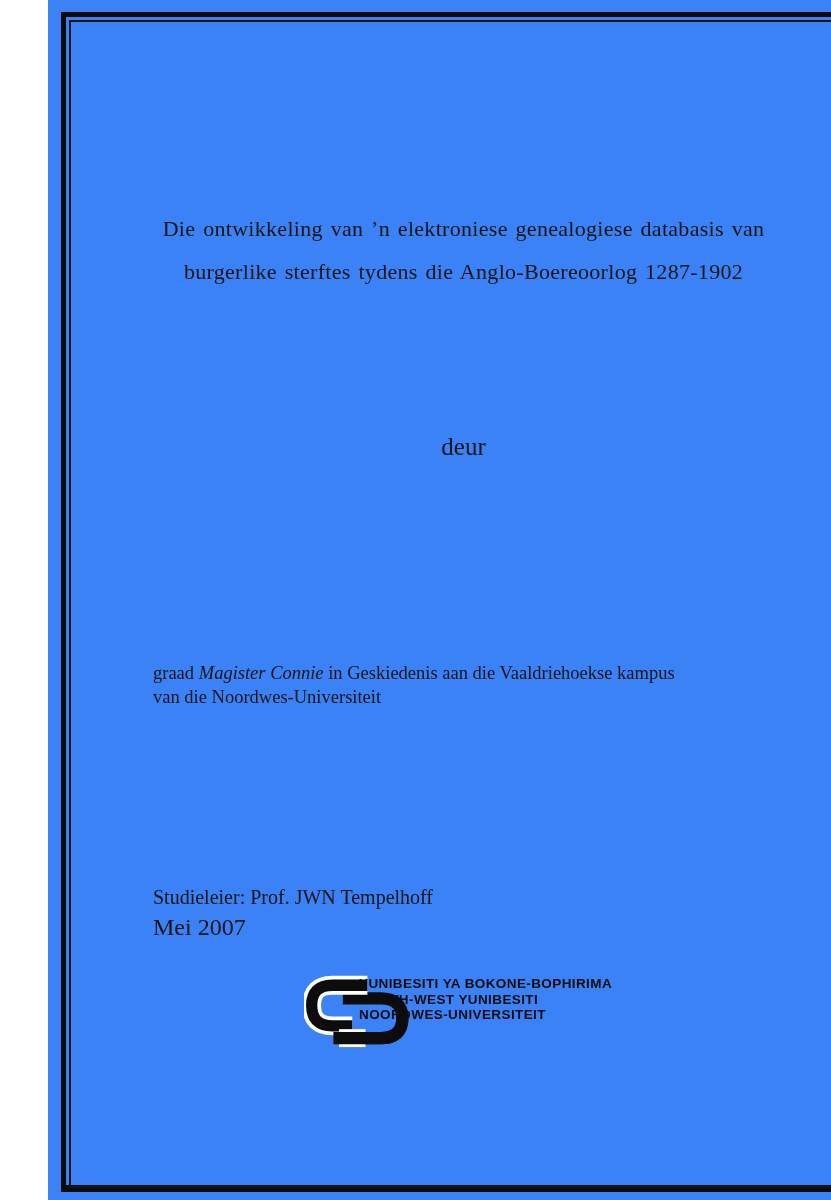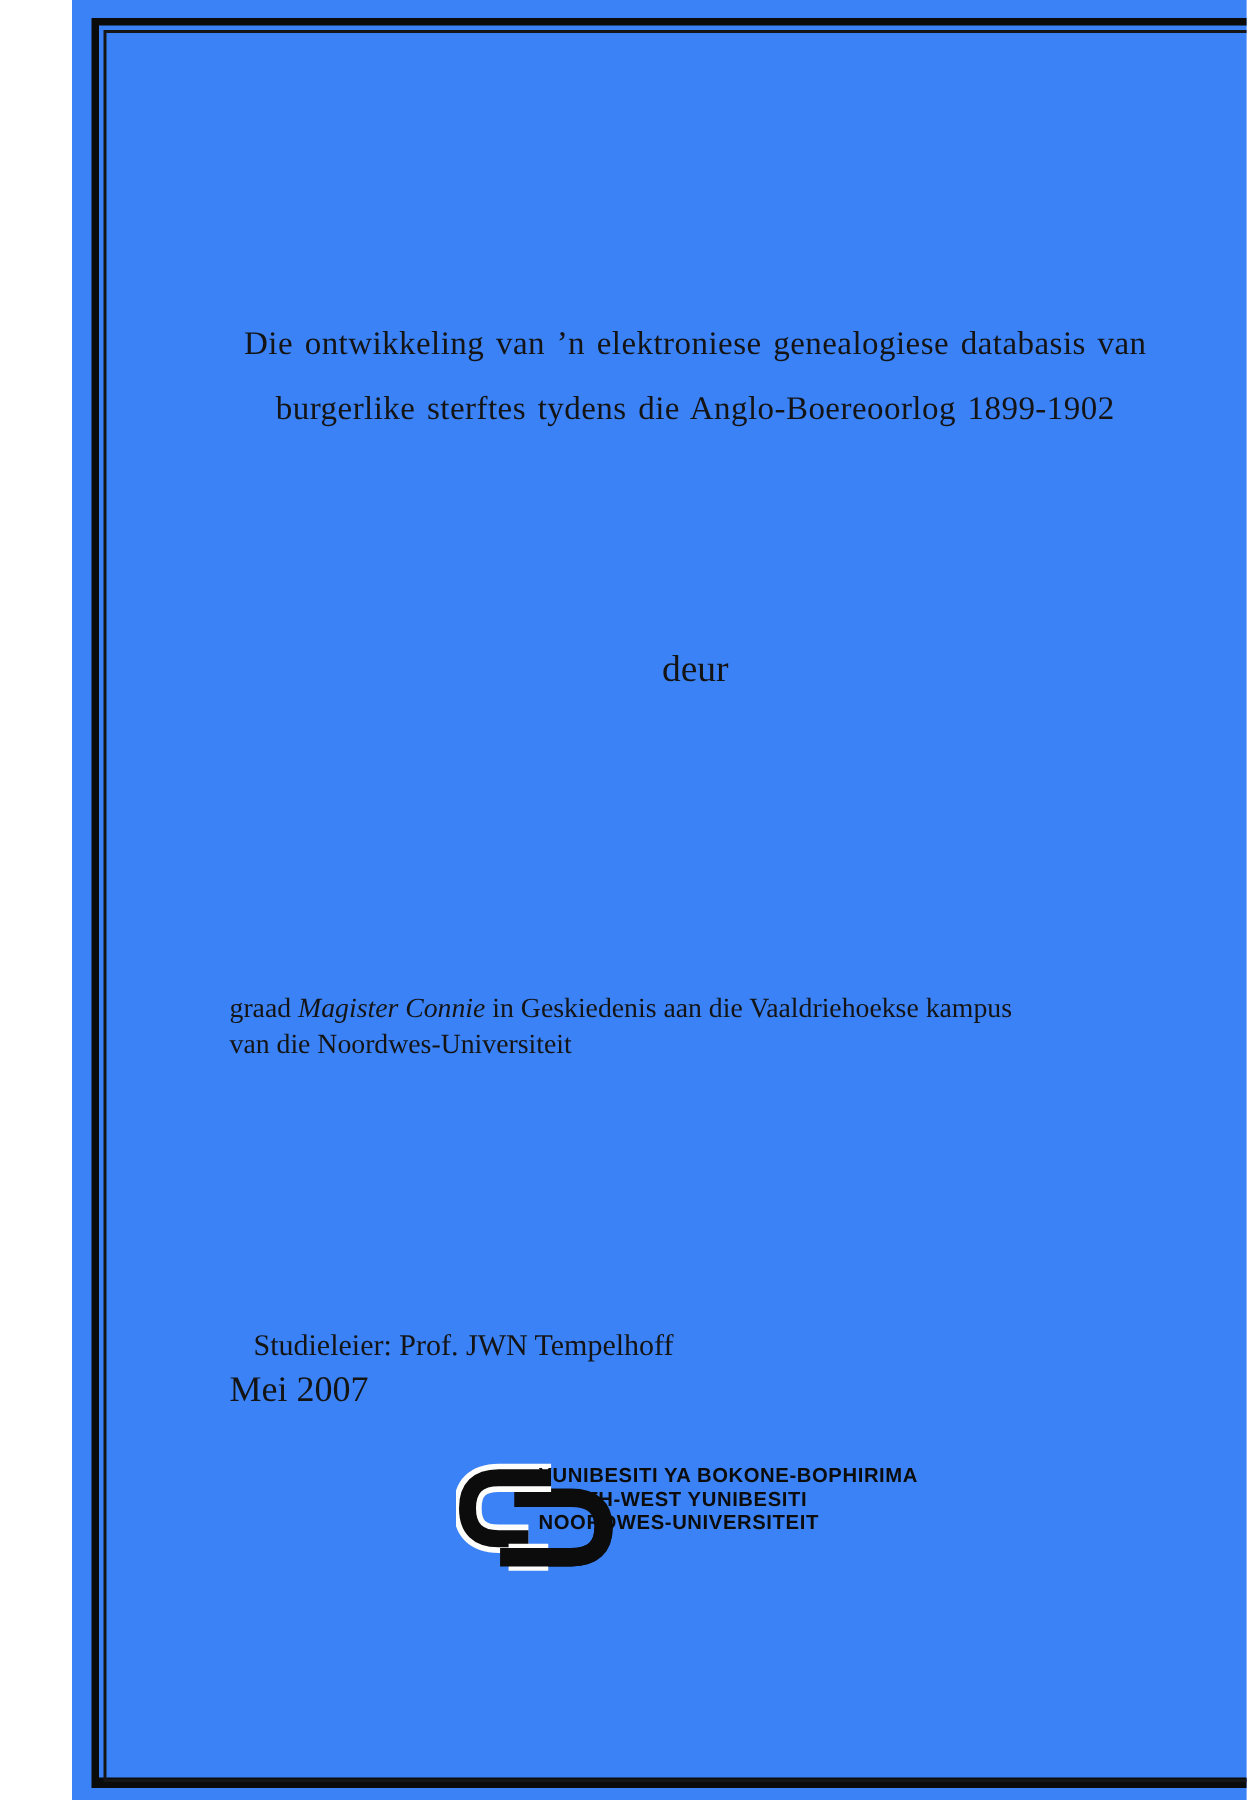--- a/index.html
+++ b/index.html
@@ -61,21 +61,21 @@
     font-size: 18.5px;
     line-height: 23.5px;
   }
   .statement .justified {
     text-align: justify;
     text-align-last: justify;
   }
   .statement em { font-style: italic; }
   .supervisor {
     position: absolute;
-    left: 121px; top: 886px;
+    left: 105px; top: 886px;
     font-size: 20px;
   }
   .date {
     position: absolute;
     left: 105px; top: 914px;
     font-size: 24px;
   }
   .logo-mark {
     position: absolute;
     left: 256px; top: 972px;
@@ -98,21 +98,21 @@
 </head>
 <body>
 
 <div class="page">
 
   <div class="frame-outer"></div>
   <div class="frame-inner"></div>
 
   <h1 class="title">
     <span class="title-line">Die ontwikkeling van ’n elektroniese genealogiese databasis van</span>
-    <span class="title-line">burgerlike sterftes tydens die Anglo-Boereoorlog 1899-1902</span>
+    <span class="title-line">burgerlike sterftes tydens die Anglo-Boereoorlog 1287-1902</span>
   </h1>
 
   <div class="byline-label">deur</div>
 
 
   <div class="statement">
     <div>
       <span>graad </span><em>Magister Connie</em><span> in Geskiedenis aan die Vaaldriehoekse kampus</span>
     </div>
     <div>van die Noordwes-Universiteit</div>

